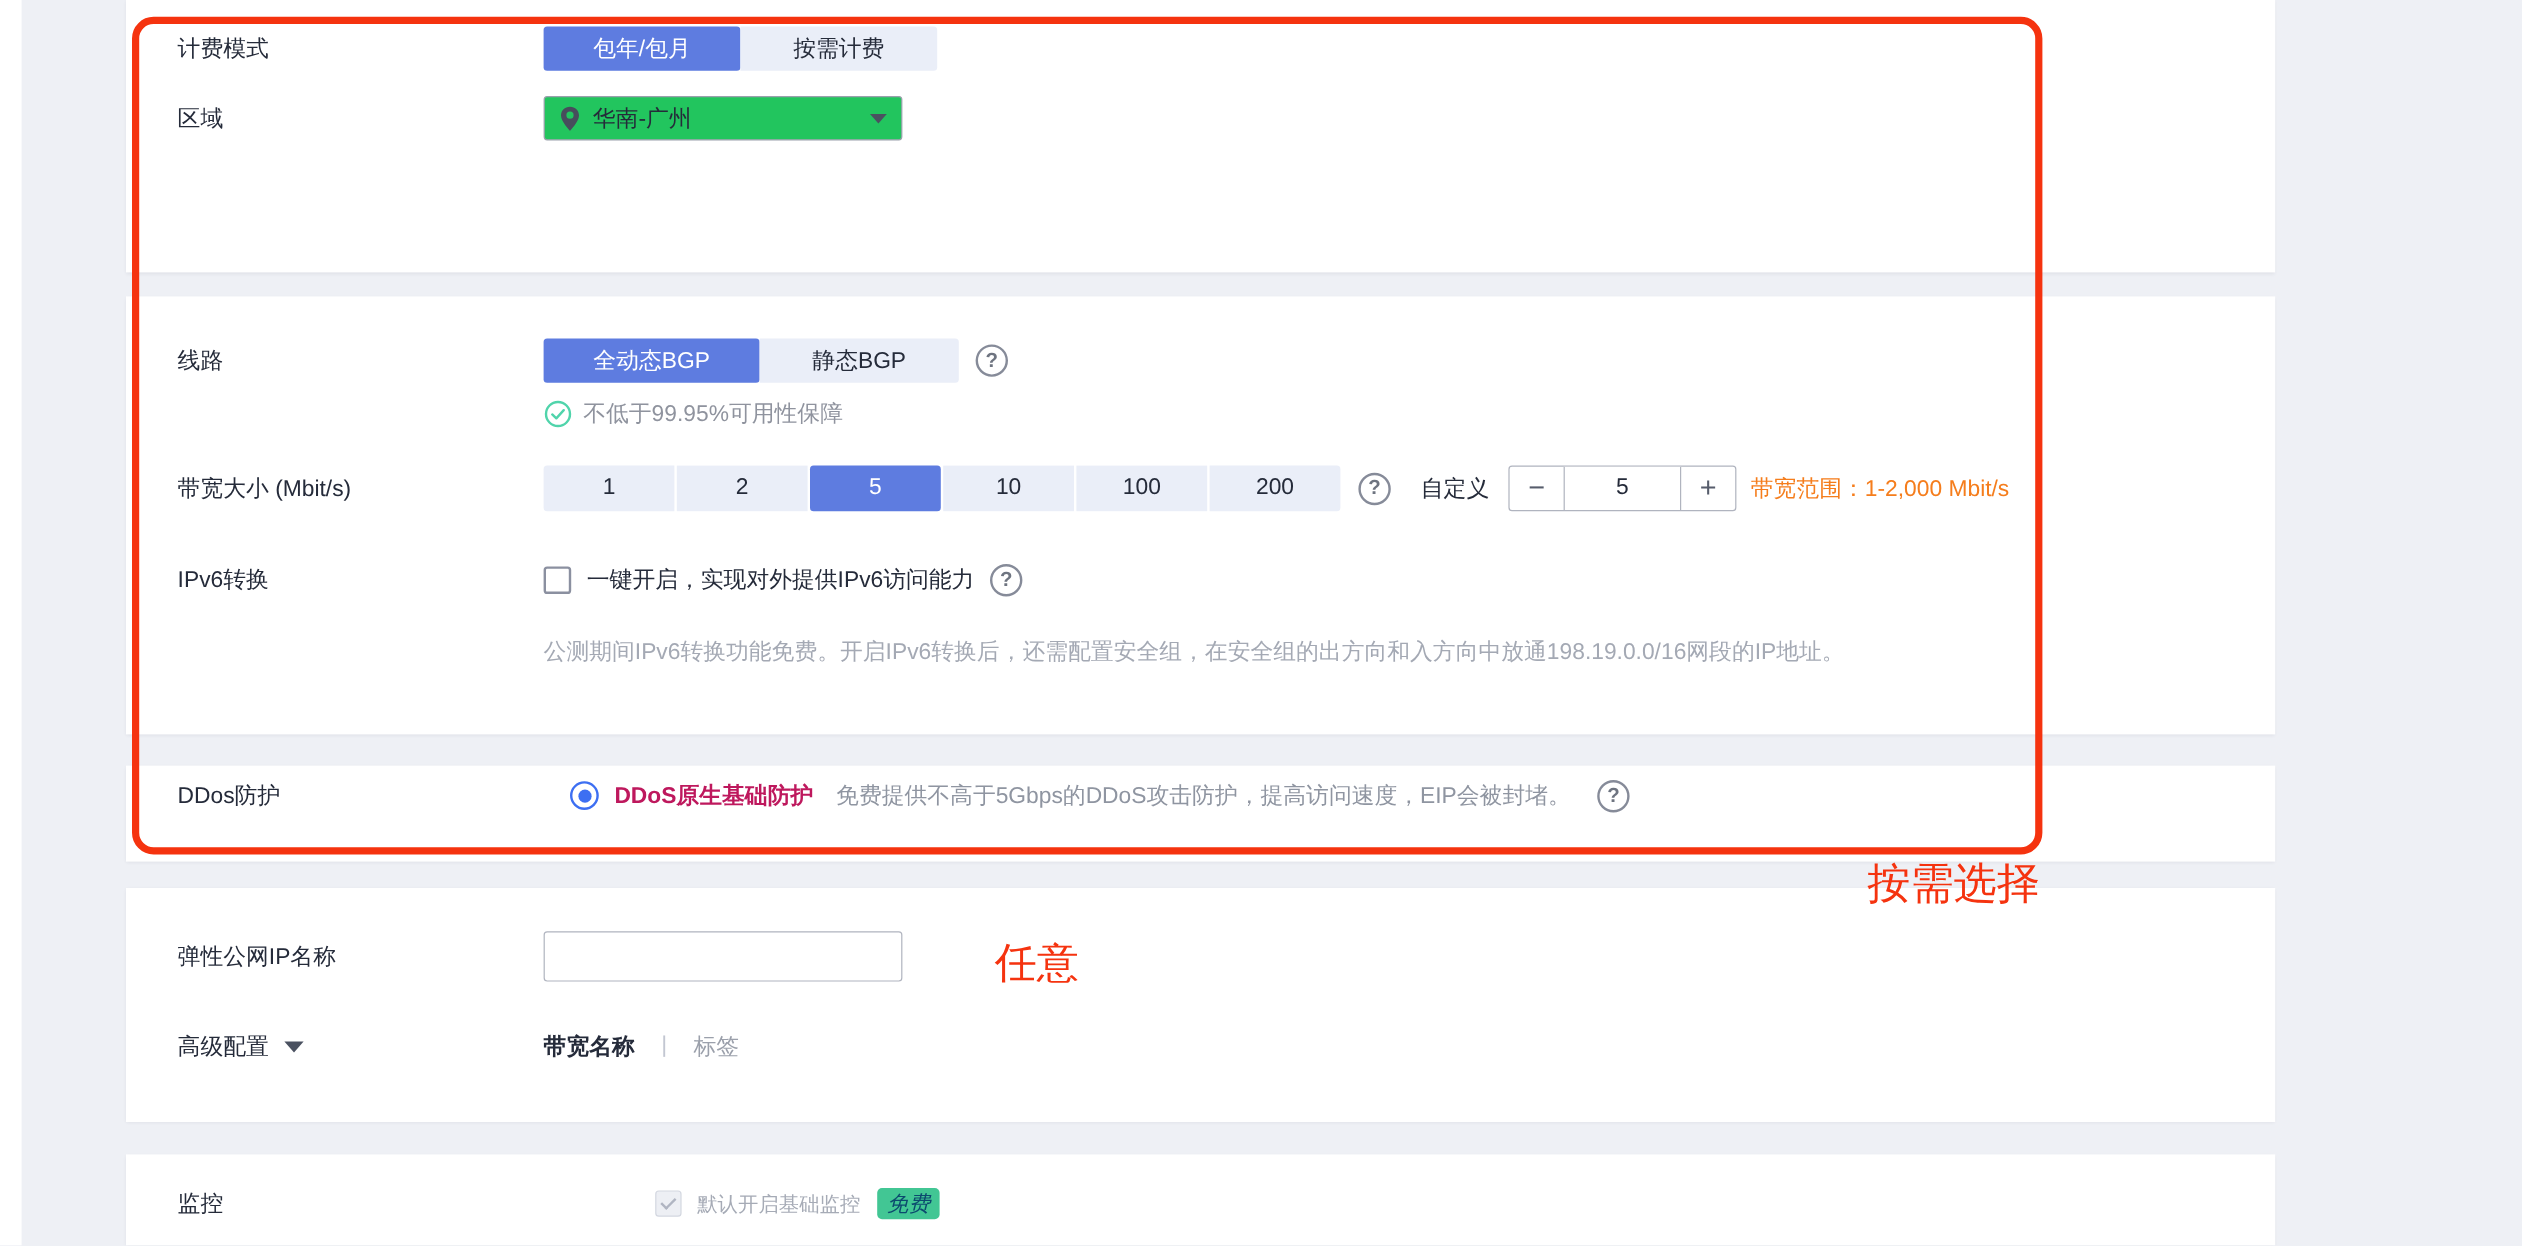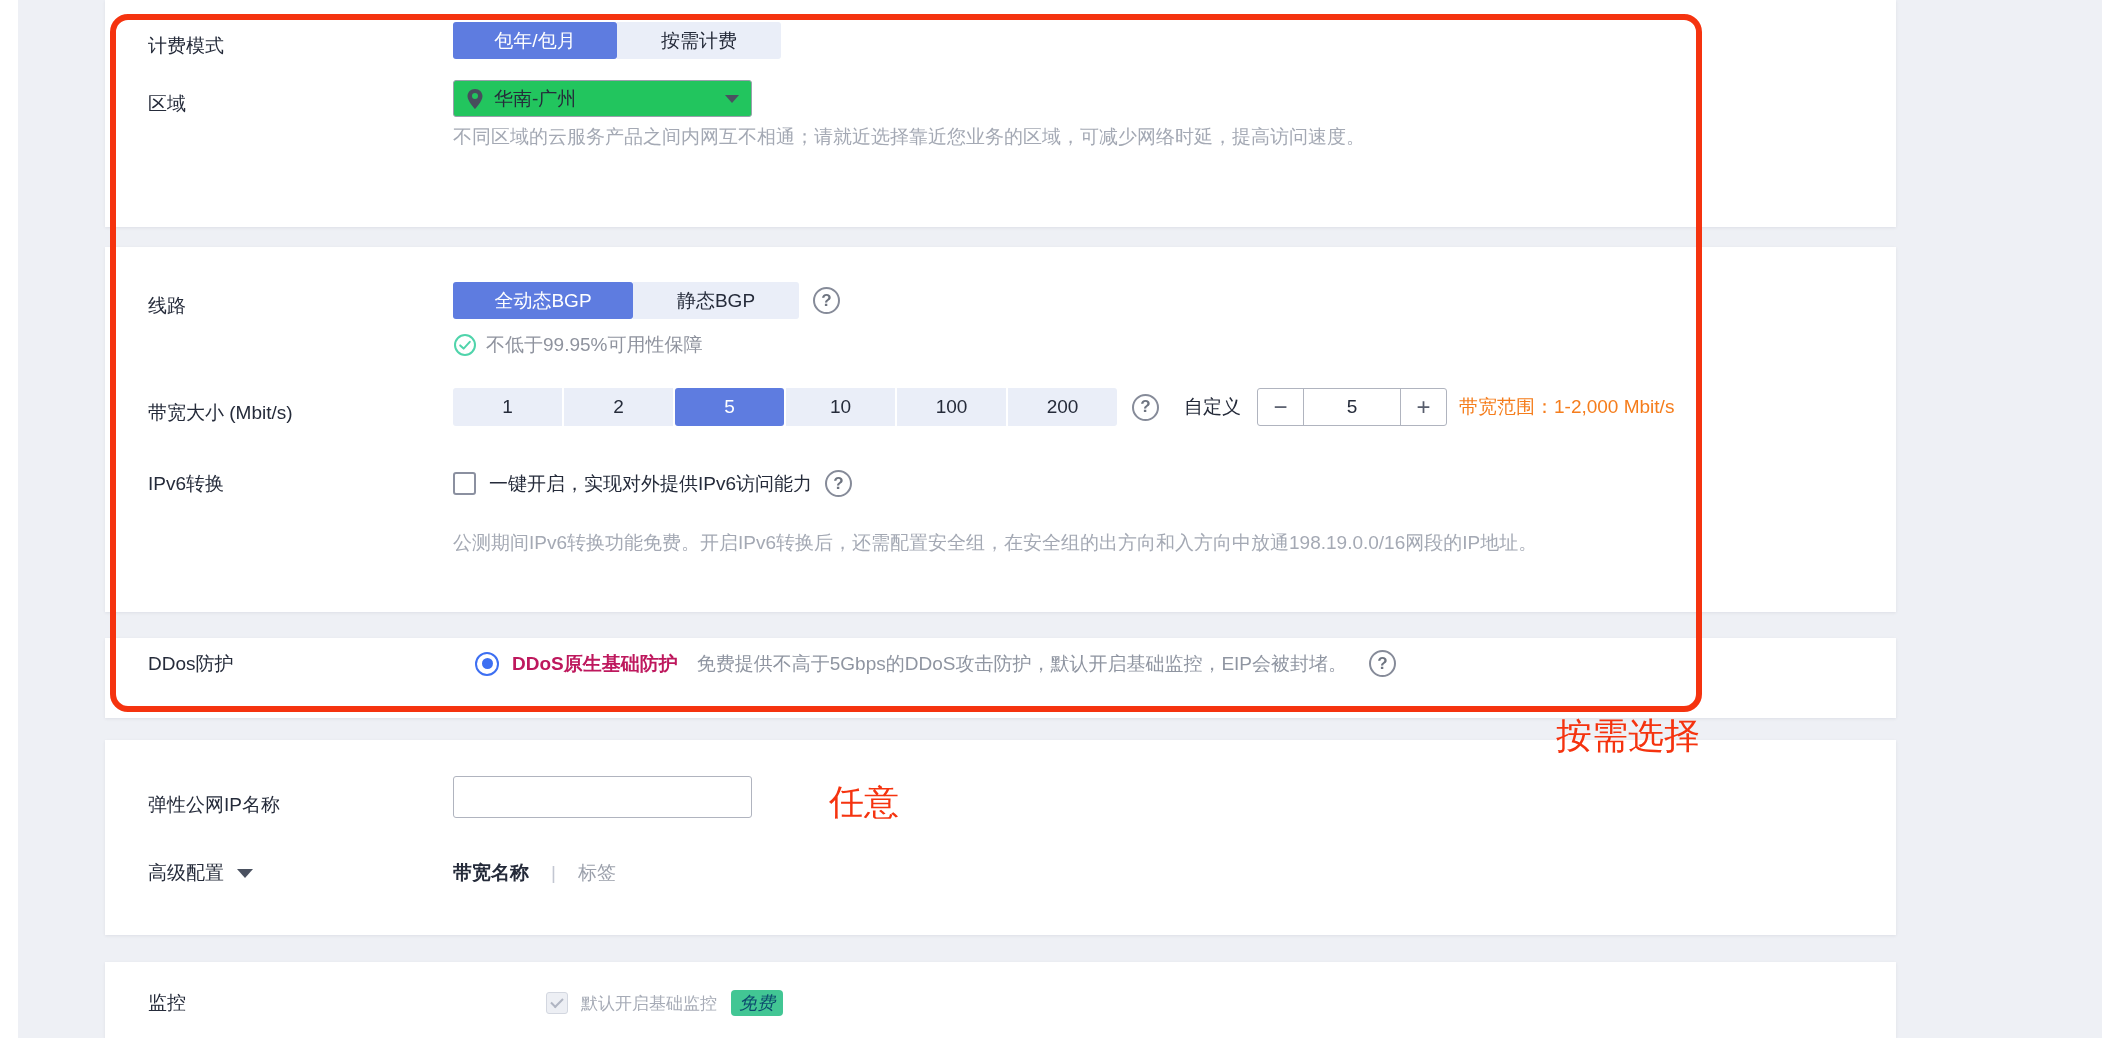--- a/index.html
+++ b/index.html
@@ -15,21 +15,21 @@
   .card {
     position:absolute; left:105px; width:1791px; background:#ffffff;
     box-shadow:0 1px 3px rgba(35,40,60,0.08);
   }
   #card1 { top:0; height:227px; }
   #card2 { top:247px; height:365px; }
   #card3 { top:638px; height:80px; }
   #card4 { top:740px; height:195px; }
   #card5 { top:962px; height:76px; }
 
-  .row { position:absolute; left:0; right:0; display:flex; align-items:flex-end; }
+  .row { position:absolute; left:0; right:0; display:flex; align-items:center; }
   .row-label { width:348px; padding-left:43px; font-size:19px; color:#252b3a; flex:none; }
   .row-body { display:flex; align-items:center; }
   .help-row { position:absolute; left:348px; right:30px; font-size:19px; color:#a4a9b4; }
 
   
   .seg-group { display:flex; }
   .seg {
     height:37px; display:flex; align-items:center; justify-content:center;
     background:#eaeef8; color:#252b3a; font-size:19px; cursor:pointer;
   }
@@ -149,21 +149,20 @@
     <div class="row-body">
       <div class="dropdown">
         <svg width="18" height="22" viewBox="0 0 18 22">
           <path d="M9 1 C4.6 1 1.5 4.2 1.5 8.2 C1.5 13.2 9 21 9 21 C9 21 16.5 13.2 16.5 8.2 C16.5 4.2 13.4 1 9 1 Z M9 11 A3 3 0 1 1 9 5 A3 3 0 1 1 9 11 Z" fill="#474d5c" fill-rule="evenodd"></path>
         </svg>
         <span class="dd-text">华南-广州</span>
         <span class="caret-down"></span>
       </div>
     </div>
   </div>
-  <div class="help-row" style="top:124px;">不同区域的云服务产品之间内网互不相通；请就近选择靠近您业务的区域，可减少网络时延，提高访问速度。</div>
 </div>
 
 <div class="card" id="card2">
   <div class="row" style="top:35px;height:37px;">
     <div class="row-label">线路</div>
     <div class="row-body">
       <div class="seg-group">
         <div class="seg selected" style="width:180px;">全动态BGP</div>
         <div class="seg last" style="width:166px;">静态BGP</div>
       </div>
@@ -217,21 +216,21 @@
 </div>
 
 <div class="card" id="card3">
   <div class="row" style="top:11px;height:28px;gap:15px;">
     <div class="row-label">DDos防护</div>
     <div class="row-body" style="padding-left:7px;">
       <div class="radio">
           <div class="dot"></div>
         </div>
       <span class="ddos-label">DDoS原生基础防护</span>
-      <span class="ddos-desc">免费提供不高于5Gbps的DDoS攻击防护，默认开启基础监控，EIP会被封堵。</span>
+      <span class="ddos-desc">免费提供不高于5Gbps的DDoS攻击防护，提高访问速度，EIP会被封堵。</span>
       <div class="q-icon" style="margin-left:22px;">?</div>
     </div>
   </div>
 </div>
 
 <div class="card" id="card4">
   <div class="row" style="top:36px;height:42px;">
     <div class="row-label">弹性公网IP名称</div>
     <div class="row-body">
       <input class="text-input" value="" style="">

